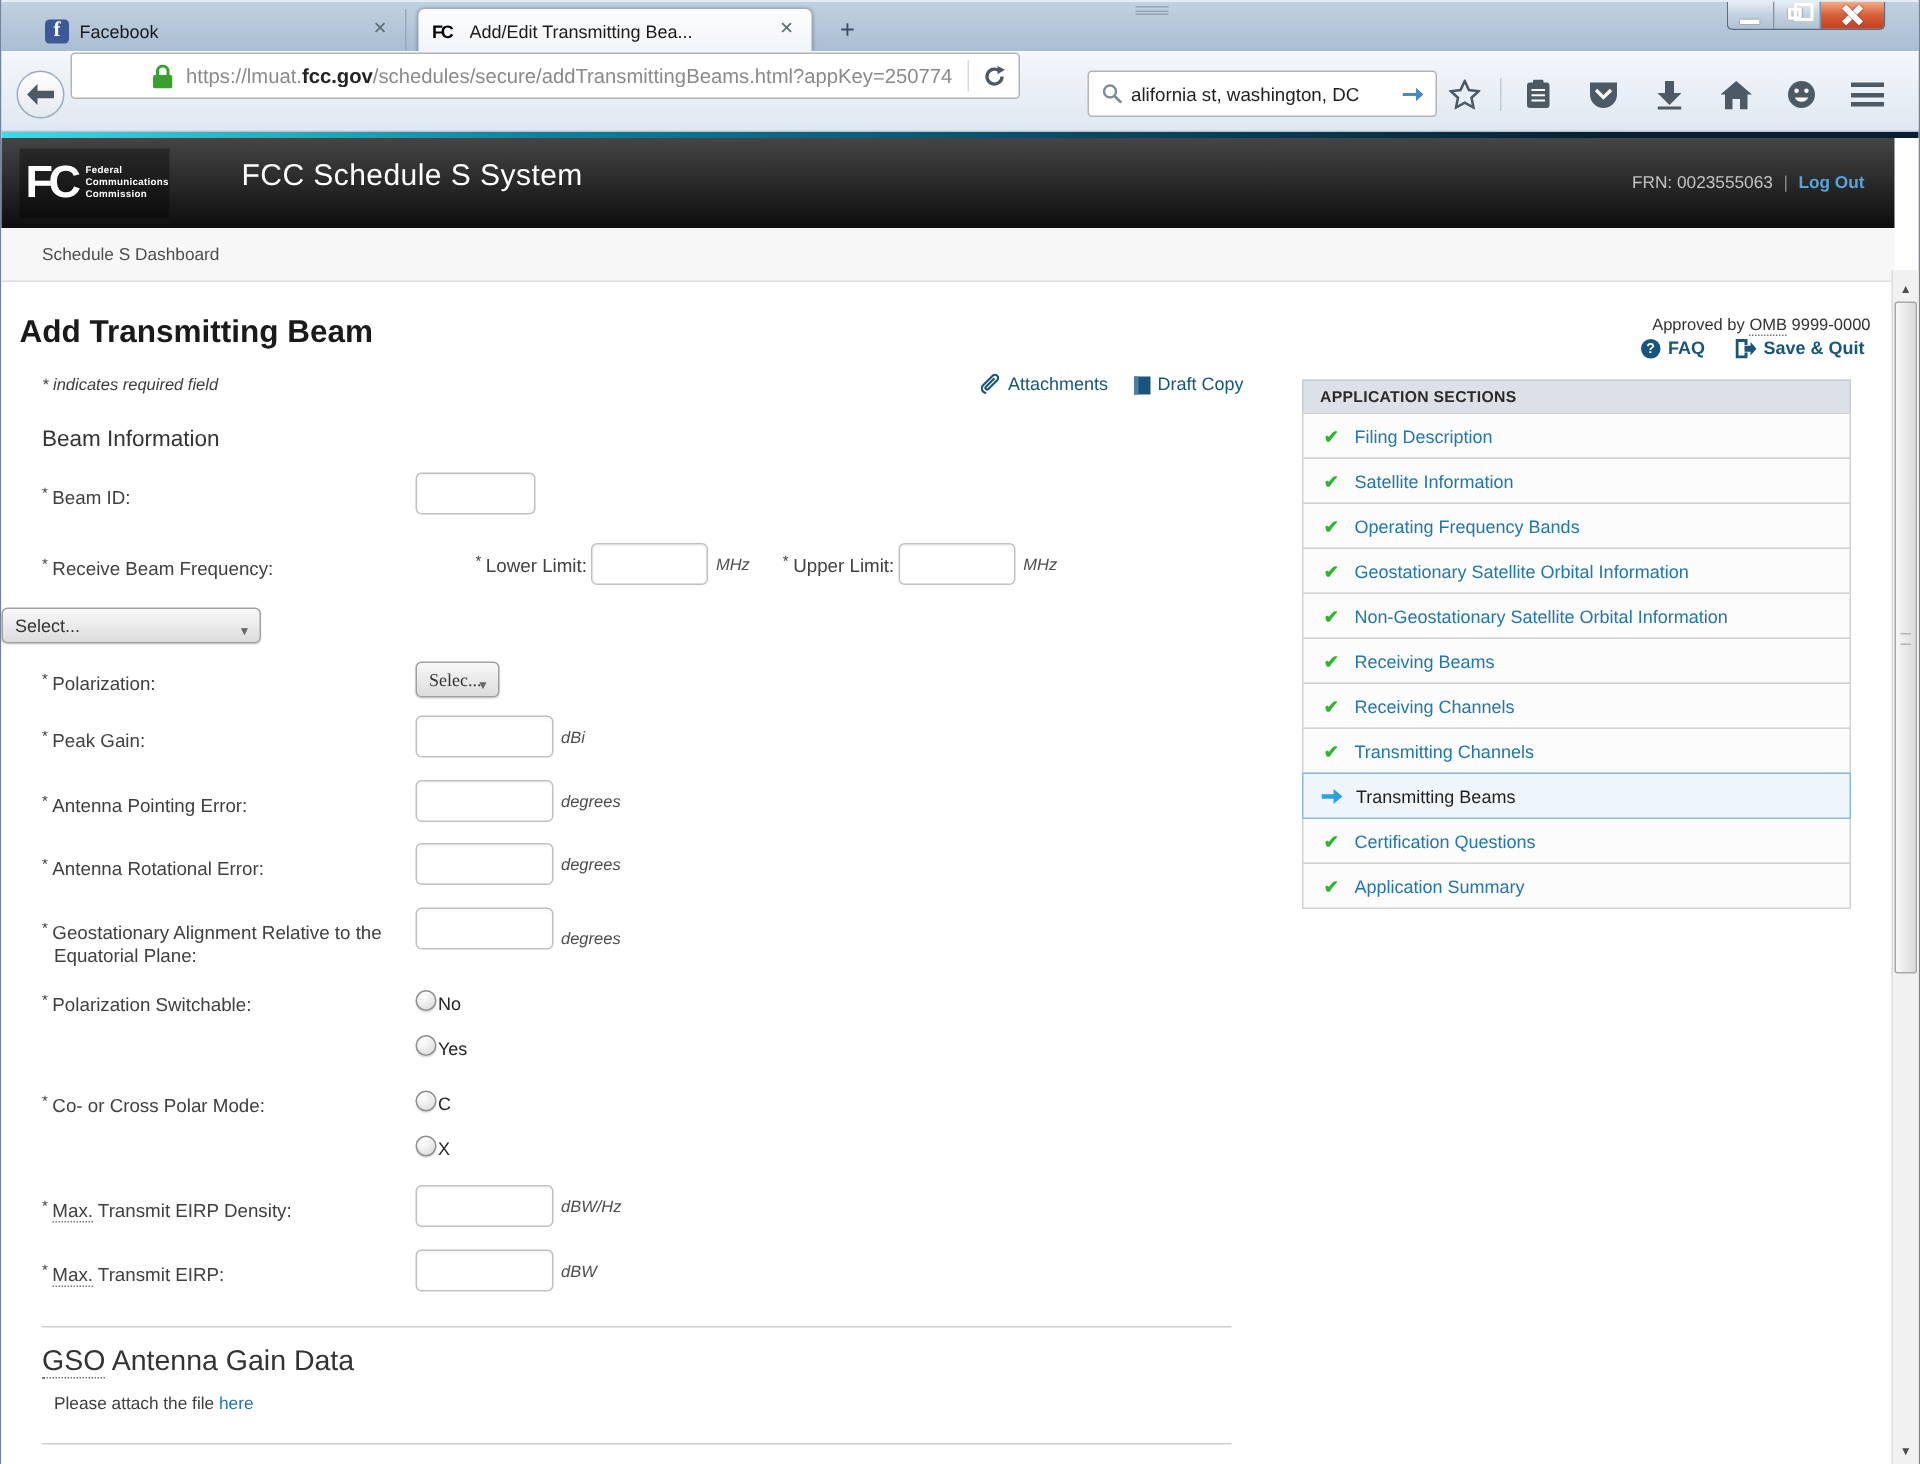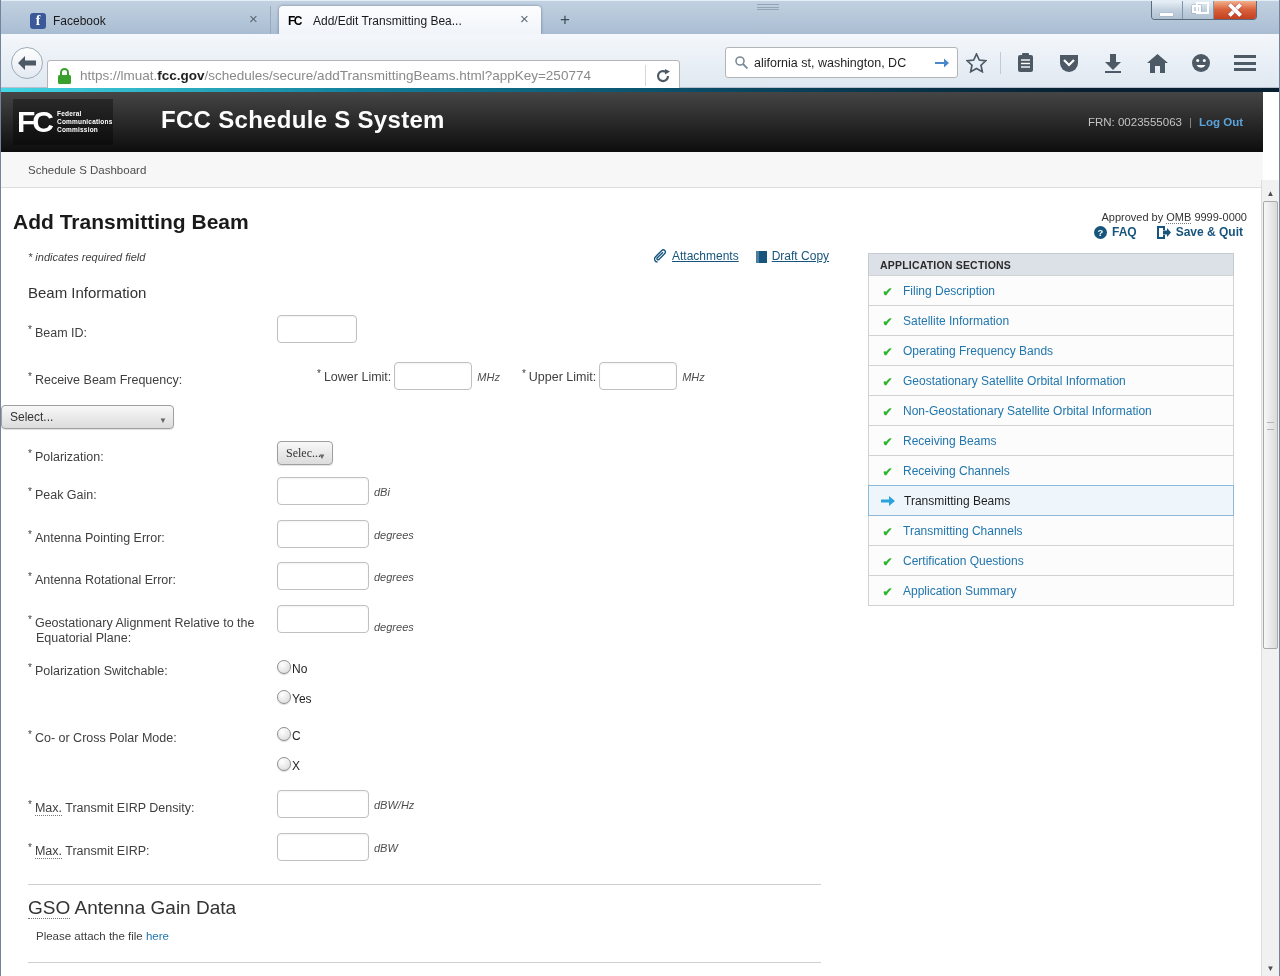--- a/index.html
+++ b/index.html
@@ -36,22 +36,22 @@
   .glyph-x { position:absolute; left:13px; top:2px; width:15px; height:14px; }
   .glyph-x::before,.glyph-x::after { content:""; position:absolute; left:6px; top:-1px; width:4px; height:16px; background:#fff; box-shadow:0 0 1px #702; }
   .glyph-x::before { transform:rotate(45deg); }
   .glyph-x::after { transform:rotate(-45deg); }
 
   
   .navbar { position:absolute; top:34px; left:0; right:0; height:54px;
     background:linear-gradient(#f4f7fb,#dfe8f1); border-bottom:1px solid #b6c2cf; }
   .back-btn { position:absolute; left:10px; top:13px; width:32px; height:32px; border-radius:50%;
     background:linear-gradient(#fefefe,#e4eaf1); border:1px solid #9dabba; display:flex; align-items:center; justify-content:center; }
-  .urlbar { position:absolute; left:46px; top:26px; width:633px; height:31px; background:#fff;
-    border:1px solid #b4b4b4; border-radius:3px; display:flex; align-items:center; }
+  .urlbar { position:absolute; left:46px; top:1px; width:633px; height:31px; background:#fff;
+    border:1px solid #b4b4b4; border-radius:3px; display:flex; align-items:center;padding-left:44px; }
   .lock { margin:0 9px 0 10px; flex:0 0 13px; }
   .url-text { flex:1; font-size:13.5px; color:#8a8a8a; white-space:nowrap; overflow:hidden; }
   .url-text b { color:#222; font-weight:bold; }
   .url-reload { flex:0 0 34px; height:21px; border-left:1px solid #d7d7d7; display:flex; align-items:center; justify-content:center; }
   .searchbar { position:absolute; left:724px; top:13px; width:233px; height:31px; background:#fff;
     border:1px solid #b4b4b4; border-radius:3px; display:flex; align-items:center; }
   .search-text { flex:1; font-size:12.5px; color:#1f1f1f; white-space:nowrap; overflow:hidden; margin-left:6px; }
   .toolbar-icons { position:absolute; right:12px; top:13px; height:32px; display:flex; align-items:center; }
   .tb-ico { width:44px; display:flex; justify-content:center; }
   .tb-sep { width:1px; height:22px; background:#c0cbd6; margin:0 2px; }
@@ -61,38 +61,38 @@
   
   .pagewrap { position:absolute; top:88px; left:0; right:0; bottom:0; background:#fff; }
   .teal-line { position:absolute; top:0; left:0; right:0; height:4px;
     background:linear-gradient(to right,#45d7e6,#12809c 28%,#0a4b66 55%,#071f31 85%); }
   .fcc-header { position:absolute; top:4px; left:0; width:1262px; height:60px;
     background:linear-gradient(#454545,#0d0d0d); color:#fff; }
   .fcc-logo-block { position:absolute; left:12px; top:7px; width:100px; height:46px; background:rgba(0,0,0,.35);
     display:flex; align-items:center; gap:6px; padding-left:4px; }
   .fcc-logo-f { font-size:30px; font-weight:bold; letter-spacing:-3px; color:#fff; }
   .fcc-logo-lines { font-size:6.5px; font-weight:bold; line-height:8px; letter-spacing:.2px; }
-  .fcc-app-title { position:absolute; left:160px; top:14px; font-size:24px; font-weight:700; color:#fdfdfd; letter-spacing:.3px; }
+  .fcc-app-title { position:absolute; left:160px; top:14px; font-size:20px; font-weight:400; color:#fdfdfd; letter-spacing:.3px; }
   .fcc-session { position:absolute; right:20px; top:24px; font-size:11.5px; color:#c3c3c3; }
   .fcc-session .sep { margin:0 7px; color:#8a8a8a; }
   .fcc-session a { color:#5ba3d9; text-decoration:none; font-weight:bold; }
   .breadcrumb-bar { position:absolute; top:64px; left:0; width:1262px; height:36px; background:#f7f7f7; border-bottom:1px solid #dedede; }
   .breadcrumb-bar span { position:absolute; left:27px; top:12px; font-size:11.5px; color:#4d4d4d; }
 
   
   .content { position:absolute; top:100px; left:0; width:1262px; bottom:0; background:#fff; }
   .page-title { position:absolute; left:12px; top:22px; font-size:21px; font-weight:600; color:#1a1a1a; }
   .approved { position:absolute; right:16px; top:23px; font-size:11px; color:#333; }
   .abbr { border-bottom:1px dotted #777; }
   .top-actions { position:absolute; right:20px; top:37px; display:flex; gap:20px; font-size:12px; font-weight:bold; color:#17557d; align-items:center; }
   .top-actions .item { display:flex; align-items:center; gap:5px; }
   .faq-ico { width:13px; height:13px; border-radius:50%; background:#17557d; color:#fff; font-size:9.5px; font-weight:bold; text-align:center; line-height:13px; }
   .req-note { position:absolute; left:27px; top:63px; font-size:11px; font-style:italic; color:#3d3d3d; }
   .doc-links { position:absolute; left:653px; top:61px; display:flex; gap:17px; font-size:12px; color:#17557d; align-items:center; }
-  .doc-links .item { display:flex; align-items:flex-end; gap:5px;text-decoration:underline; }
+  .doc-links .item { display:flex; align-items:flex-end; gap:5px; }
   .book-ico { width:11px; height:12px; background:#17557d; border-left:3px solid #4e7fa0; }
   .section-title { position:absolute; left:27px; top:96px; font-size:15px; color:#333; }
 
   
   .frow { position:absolute; left:0; display:flex; }
   .flabel { width:276px; padding-left:35px; font-size:12.5px; color:#404040; line-height:15px; }
   .pt7 { padding-top:7px; } .pt5 { padding-top:5px; } .pt2 { padding-top:2px; }
   .req { font-size:10px; color:#404040; vertical-align:4px; margin-right:3px; margin-left:-8px; }
   .tin { height:28px; border:1px solid #c0c0c0; border-radius:4px; background:#fff; box-shadow:inset 0 1px 2px rgba(0,0,0,.05); font-size:13px; padding:0 6px; font-family:"Liberation Sans",sans-serif; }
   .w80 { width:80px; } .w78 { width:78px; } .w92 { width:92px; }
@@ -435,29 +435,29 @@
             <span class="lbl">Non-Geostationary Satellite Orbital Information</span>
         </div>
         <div class="sb-item">
           <span class="check"></span>
             <span class="lbl">Receiving Beams</span>
         </div>
         <div class="sb-item">
           <span class="check"></span>
             <span class="lbl">Receiving Channels</span>
         </div>
+        <div class="sb-item">
+          <span class="check"></span>
+            <span class="lbl">Transmitting Channels</span>
+        </div>
         <div class="sb-item sb-current">
           <svg width="14" height="10" viewBox="0 0 14 10">
             <path d="M0 3.5 L8 3.5 L8 0 L14 5 L8 10 L8 6.5 L0 6.5 Z" fill="#2aa2dc"></path>
           </svg>
           <span class="lbl">Transmitting Beams</span>
-        </div>
-        <div class="sb-item">
-          <span class="check"></span>
-            <span class="lbl">Transmitting Channels</span>
         </div>
         <div class="sb-item">
           <span class="check"></span>
             <span class="lbl">Certification Questions</span>
         </div>
         <div class="sb-item">
           <span class="check"></span>
             <span class="lbl">Application Summary</span>
         </div>
       </div>

